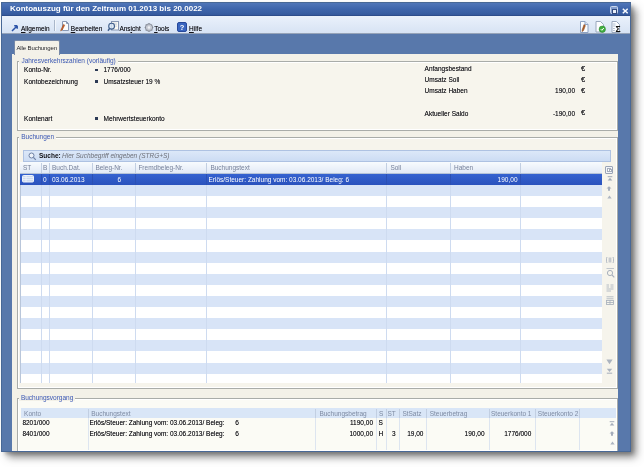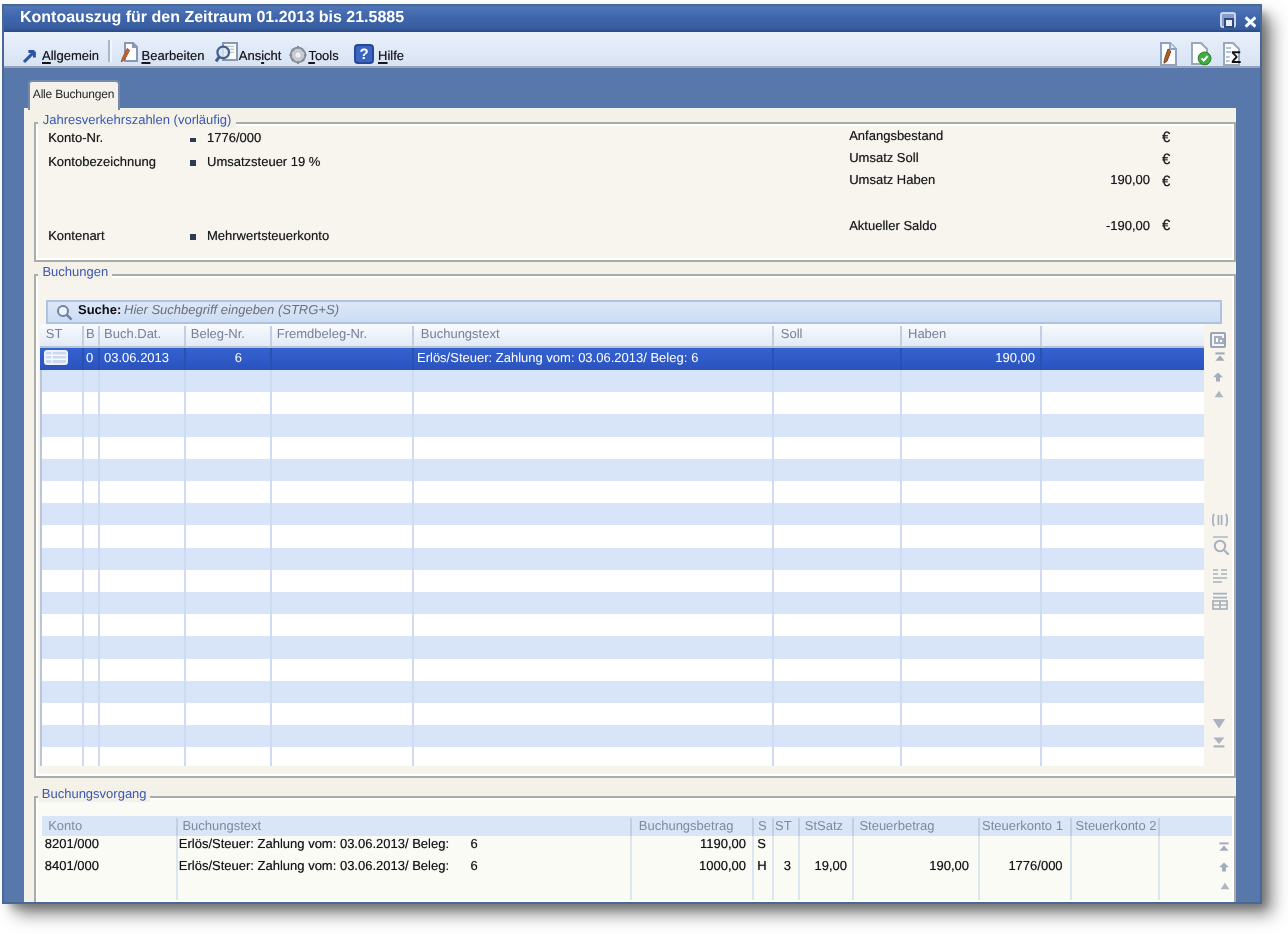--- a/index.html
+++ b/index.html
@@ -55,21 +55,21 @@
 .cell.r { text-align:right; }
 .hrow3 { position:absolute; left:18.5px; top:404.5px; width:595px; height:10.5px;
   background:#d9e6f7; }
 .th3 { position:absolute; top:2px; font-size:6.5px; color:#7d8aa2; white-space:nowrap; line-height:7px; }
 svg { display:block; }
 </style>
 </head>
 <body>
 <div class="win">
   <div class="titlebar">
-    <span class="t">Kontoauszug für den Zeitraum 01.2013 bis 21.5885</span>
+    <span class="t">Kontoauszug für den Zeitraum 01.2013 bis 20.0022</span>
     <span class="bmax"></span>
     <svg style="position:absolute;left:619.5px;top:5.2px" width="6.5" height="6" viewBox="0 0 6.5 6">
         <path d="M0.8 0.7 L5.7 5.3 M5.7 0.7 L0.8 5.3" stroke="#f6f9fd" stroke-width="1.5"></path>
       </svg>
   </div>
   <div class="toolbar">
     <svg class="ticon" style="left:8.6px;top:7.5px" width="8" height="8" viewBox="0 0 8 8">
         <path d="M1 7 L5.8 2.2 M6.2 1.8 L3.2 1.8 M6.2 1.8 L6.2 4.8" stroke="#2b53a8" stroke-width="1.5" fill="none"></path>
       </svg>
     <span class="mi" style="left:19px"><u>A</u>llgemein</span>

